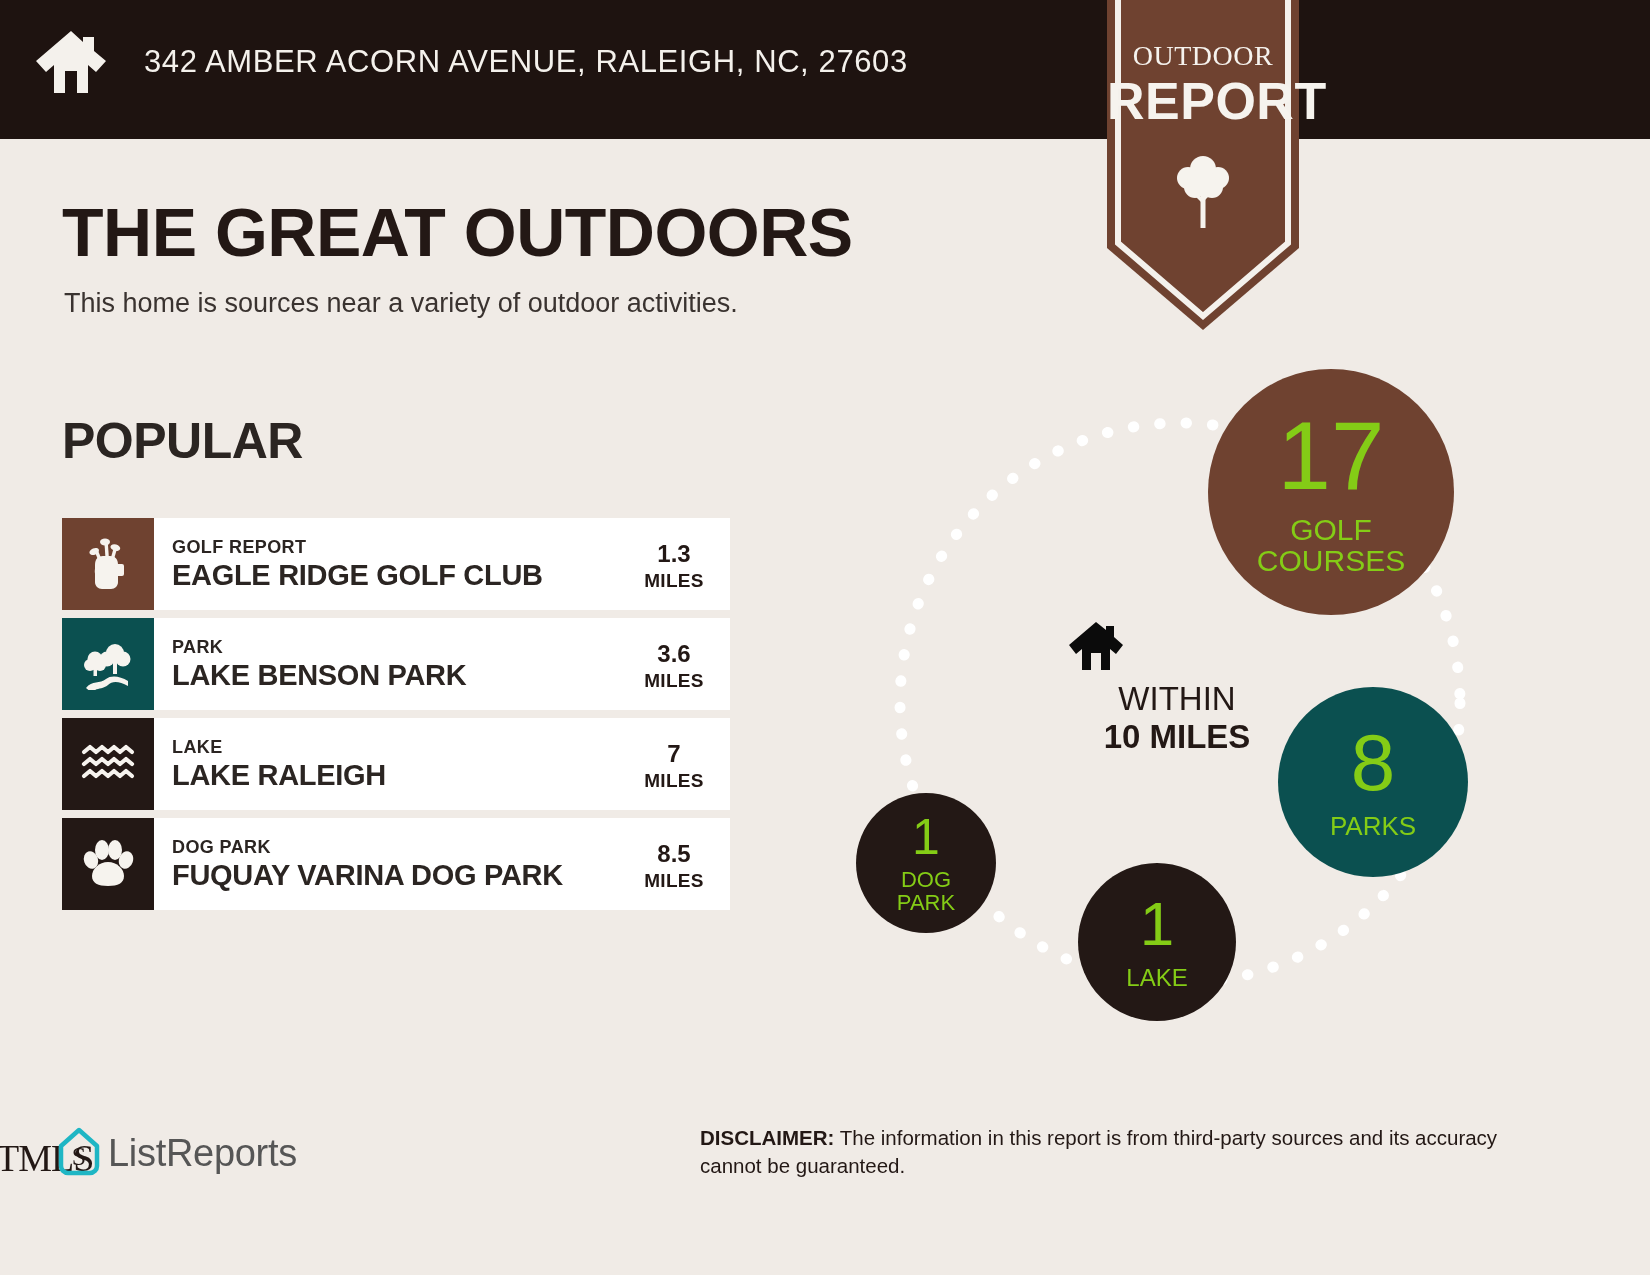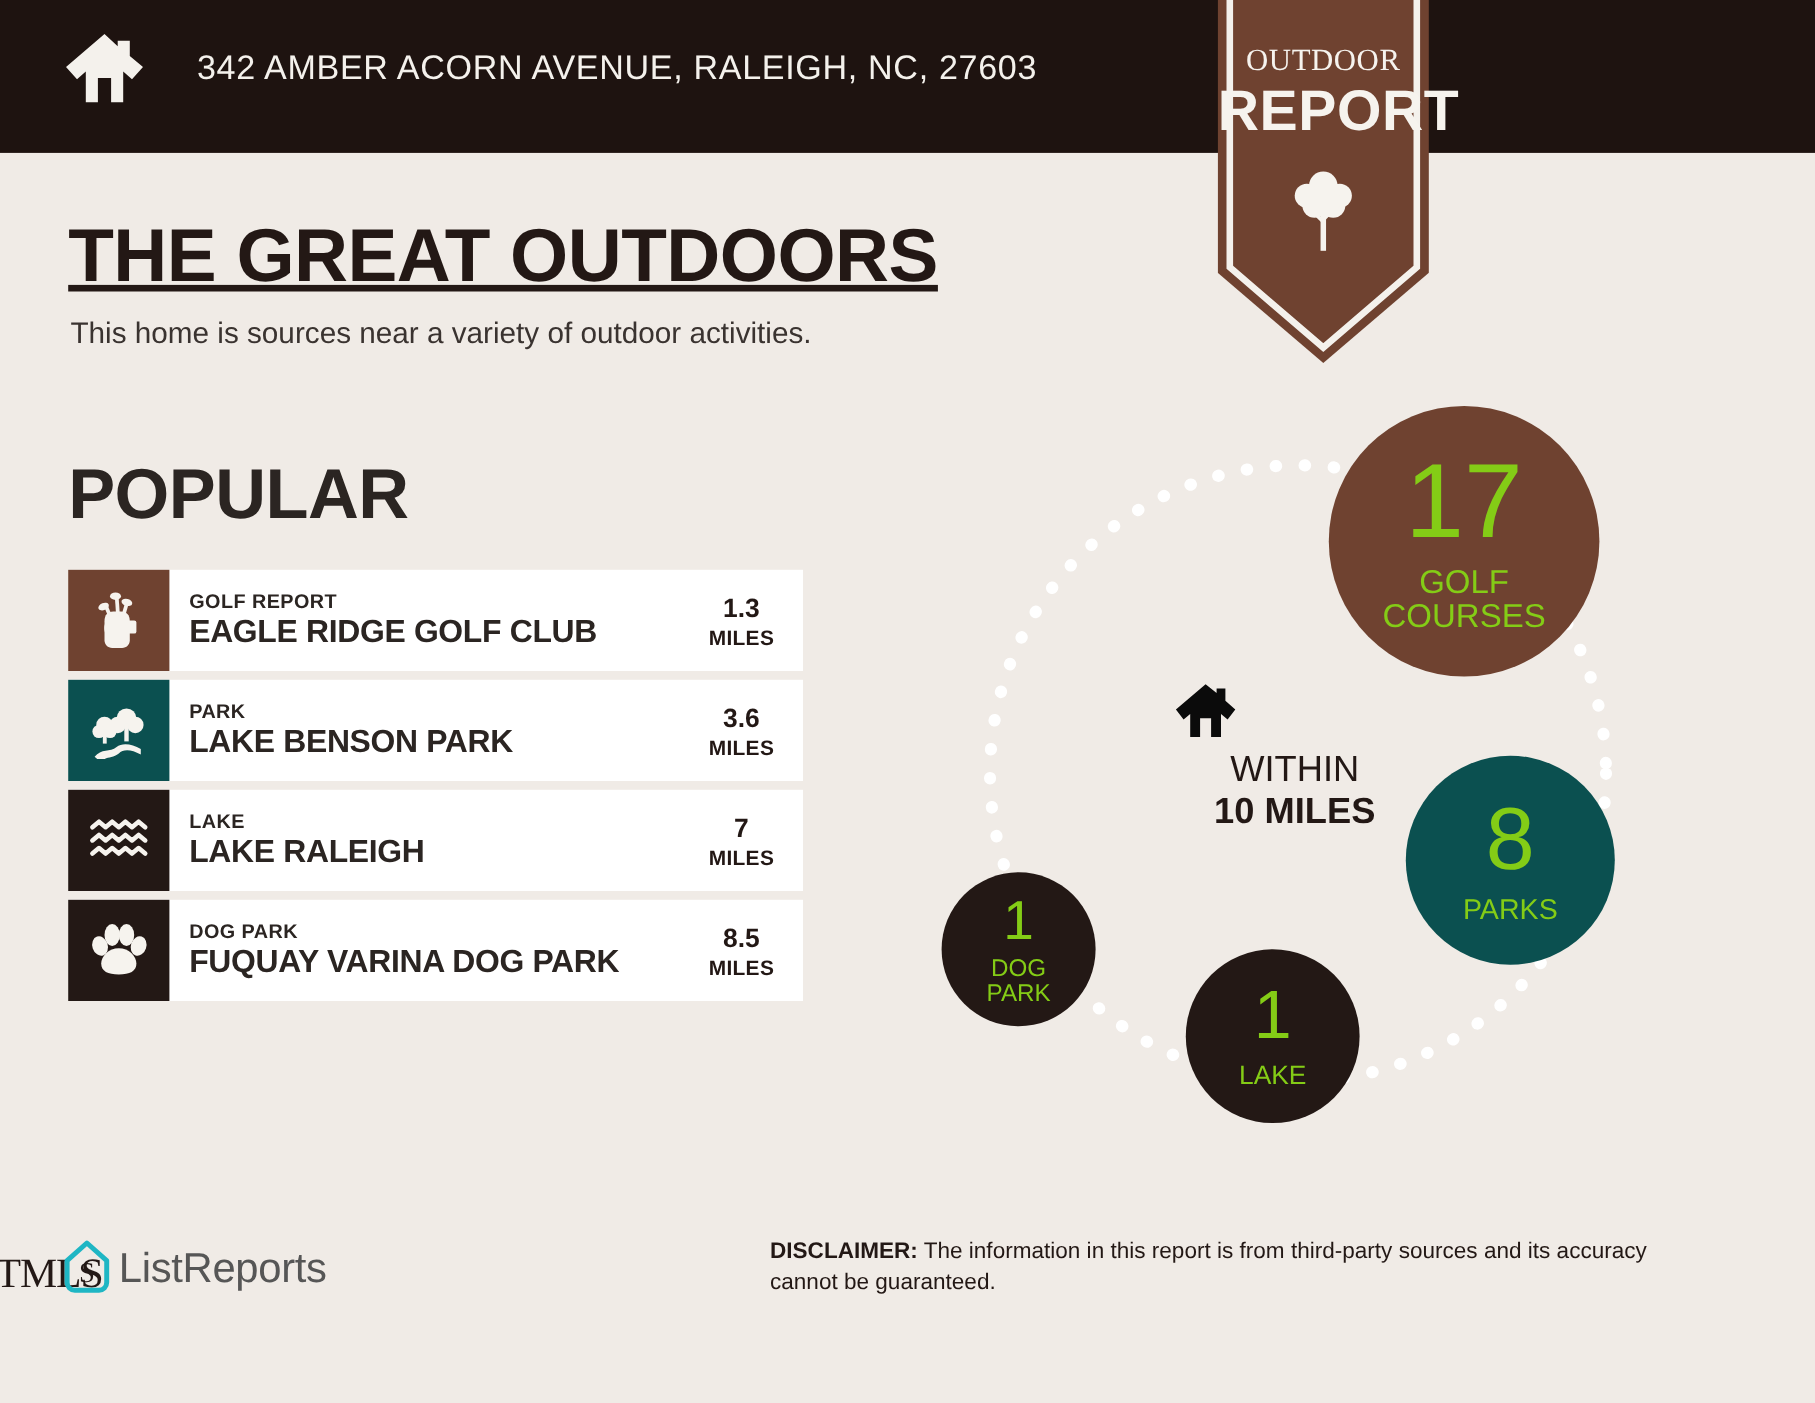--- a/index.html
+++ b/index.html
@@ -11,21 +11,21 @@
     overflow:hidden;
     color:#231815;
   }
 
   
   .topbar{
     position:absolute; left:0; top:0; width:1650px; height:139px;
     background:#1E1310;
   }
   .topbar-inner{
-    display:flex; align-items:center; height:123px; padding-left:58px;gap:11px;
+    display:flex; align-items:center; height:123px; padding-left:34px;
   }
   .home-icon-hdr{ width:74px; height:66px; flex:0 0 auto; }
   .address{
     margin-left:36px;
     color:#F4F1EC;
     font-size:31px;
     letter-spacing:.6px;
     font-weight:400;
     white-space:nowrap;
   }
@@ -45,29 +45,28 @@
   .badge-tree{
     position:absolute; left:50%; top:152px; transform:translateX(-50%);
     width:62px; height:78px;
   }
 
   
   .h1{
     position:absolute; left:62px; top:193px;
     font-size:68px; font-weight:700; letter-spacing:-.5px;
     color:#231815;
-    text-decoration:underline;
   }
   .sub{
     position:absolute; left:64px; top:288px;
     font-size:27px; font-weight:400; color:#3A3330;
   }
   .h2{
     position:absolute; left:62px; top:412px;
-    font-size:64px; font-weight:700; letter-spacing:-.5px;
+    font-size:50px; font-weight:700; letter-spacing:-.5px;
     color:#2B2522;
   }
 
   
   .list{ position:absolute; left:62px; top:518px; width:668px; }
   .row{
     display:flex; align-items:stretch; height:92px;
     background:#FFFFFF; margin-bottom:8px;
   }
   .row-ico{

